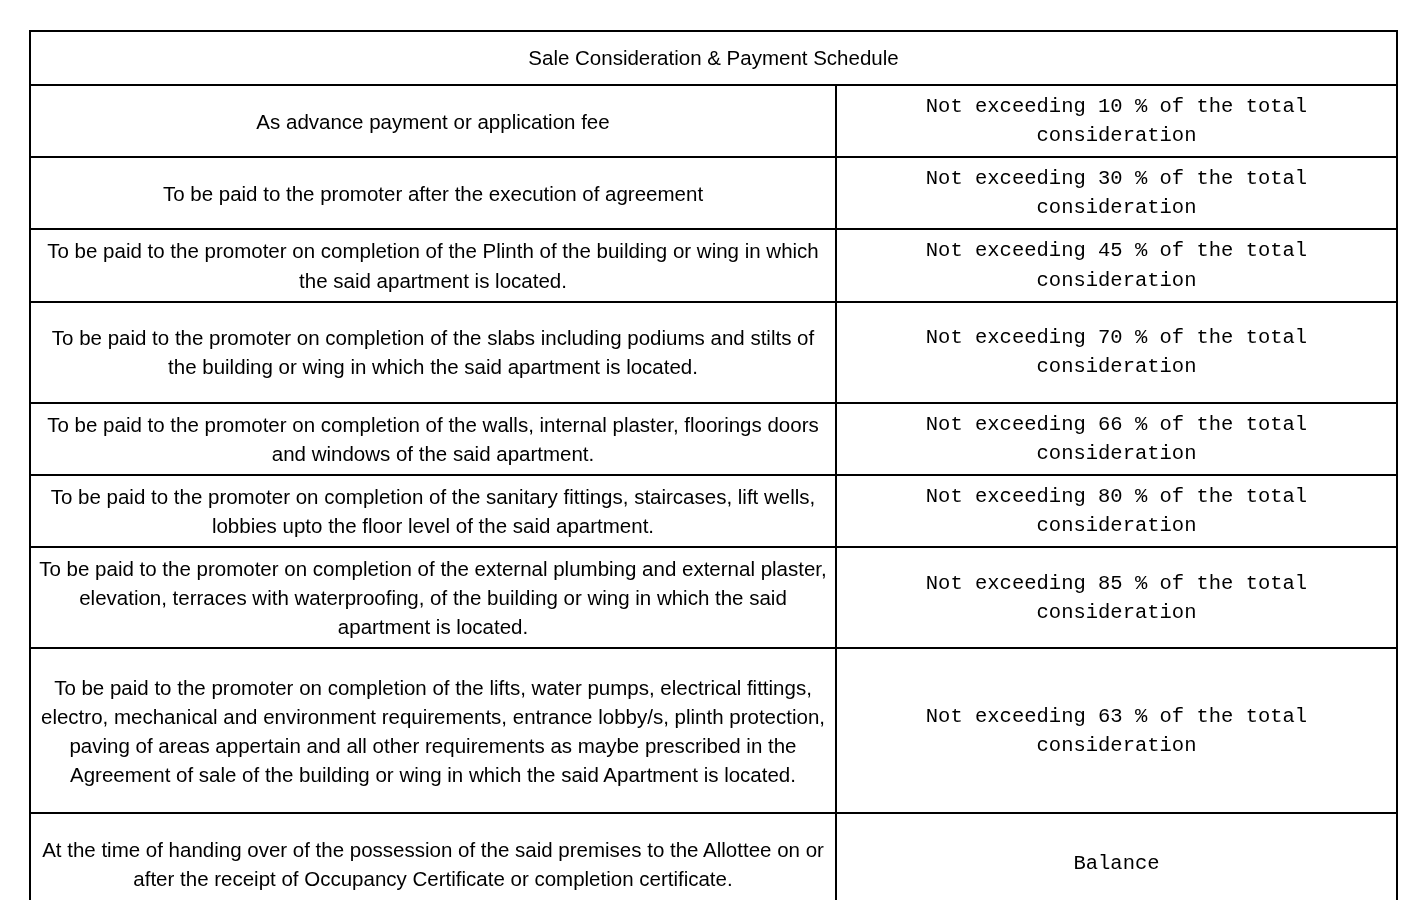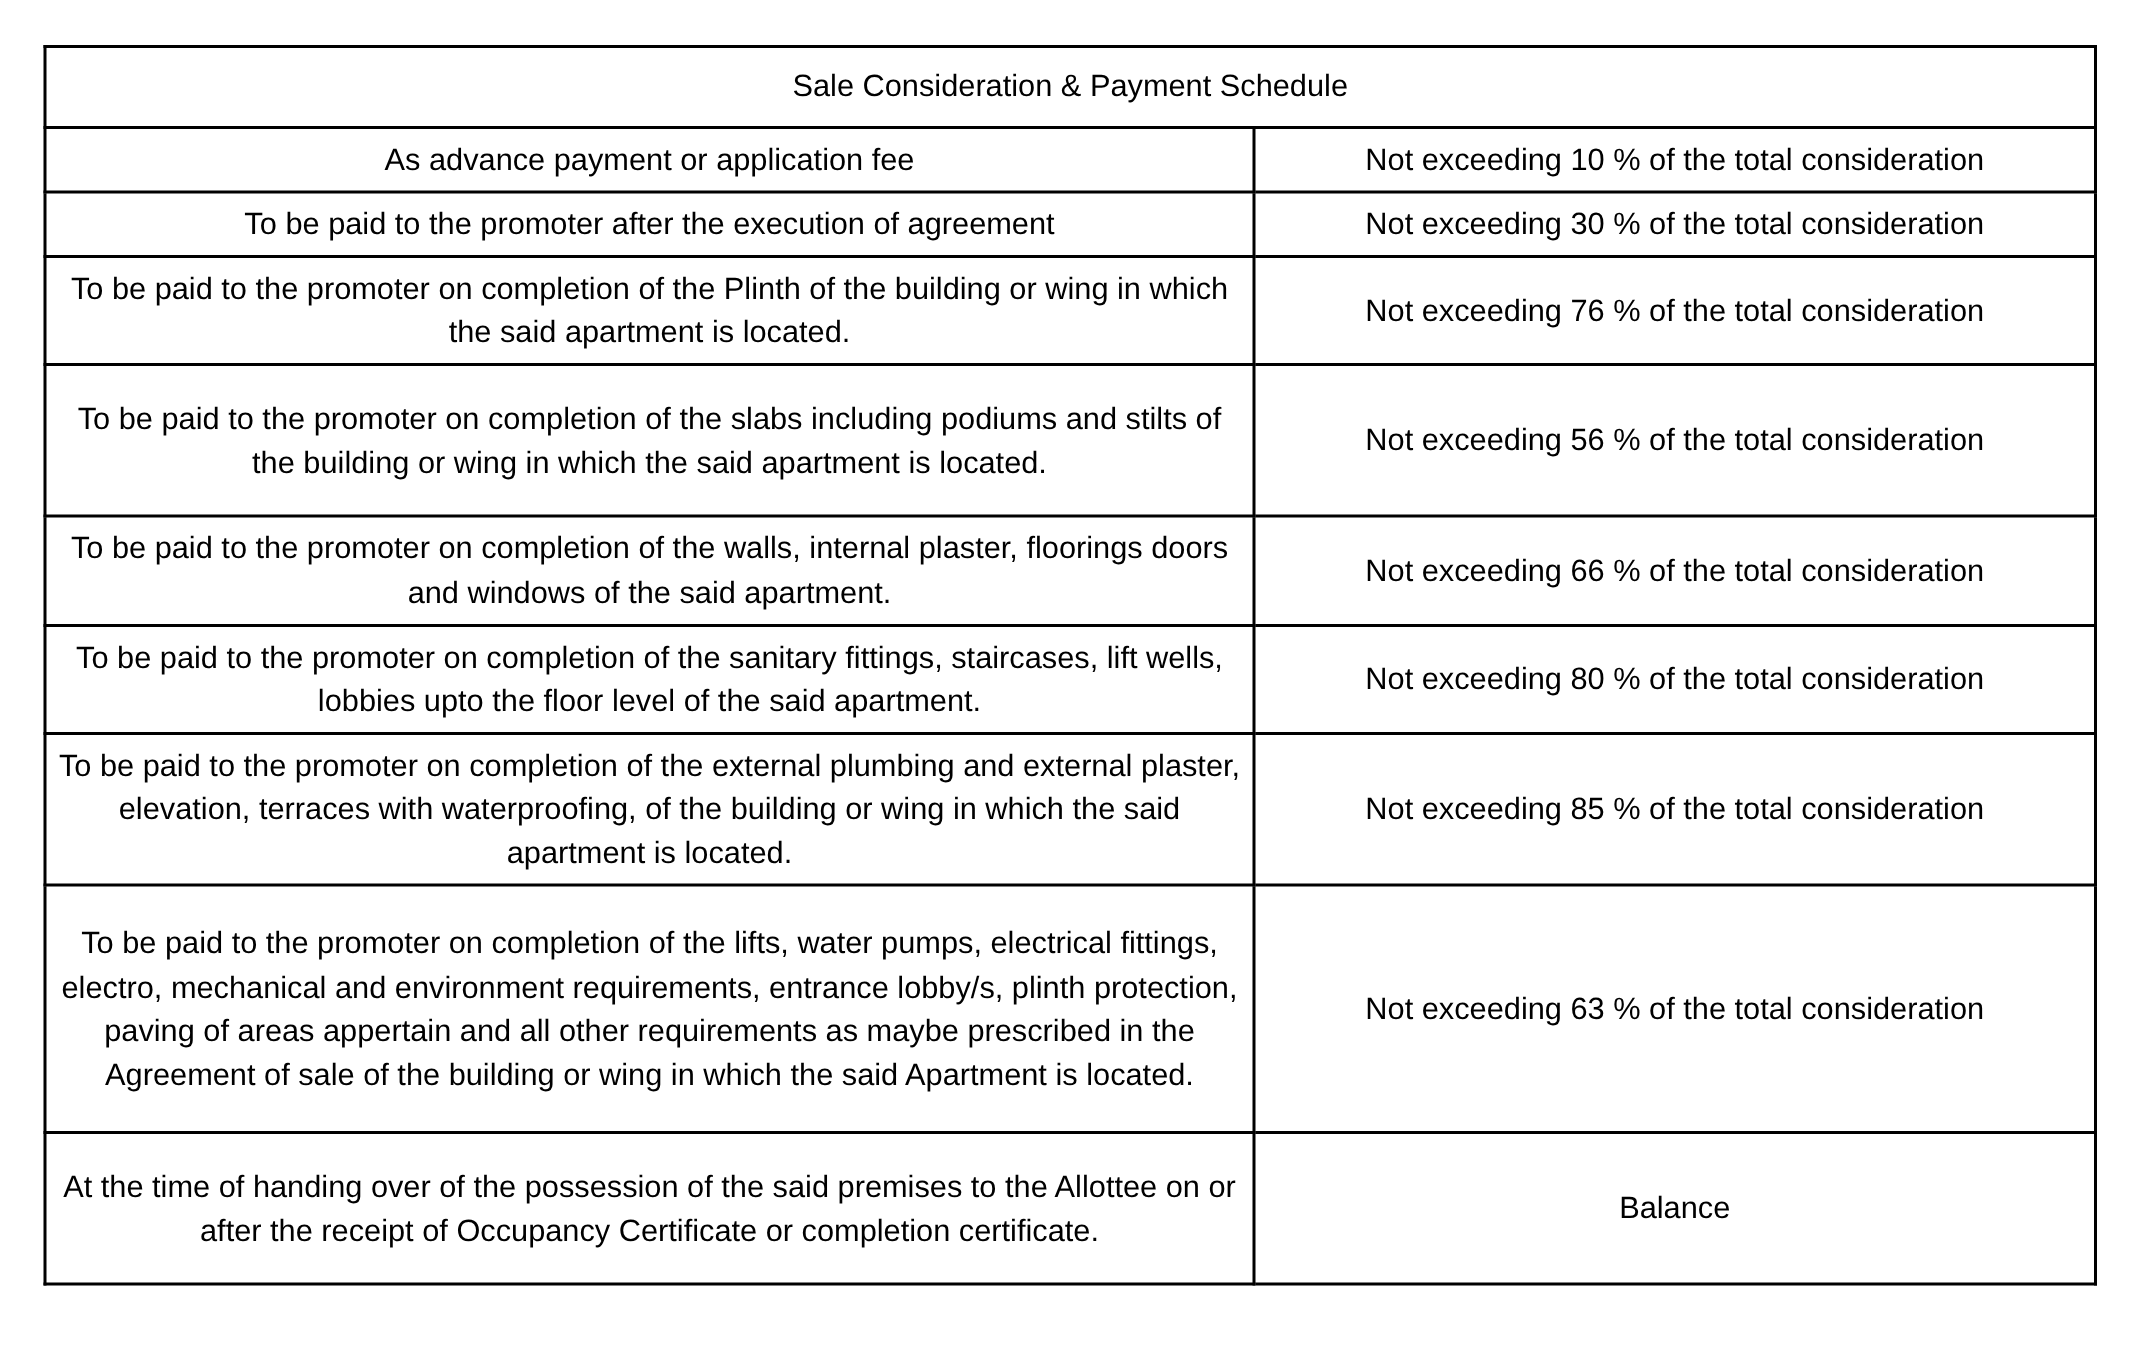--- a/index.html
+++ b/index.html
@@ -66,20 +66,21 @@
 
   .cell-period {
     padding-left: 6px;
     padding-right: 6px;
     margin-top: 35px;
   }
 
   .cell-pct {
     padding-left: 10px;
     padding-right: 10px;
+    font-family: Liberation Mono, monospace;
   }
 
   .r-single { height: 40px; }
   .r-two { height: 72px; }
   .r-three { height: 101px; }
   .r-five { height: 165px; }
 </style>
 </head>
 <body>
 
@@ -102,26 +103,26 @@
         <td class="cell-pct">Not exceeding 10 % of the total consideration</td>
       </tr>
 
       <tr class="r-single">
         <td class="cell-period">To be paid to the promoter after the execution of agreement</td>
         <td class="cell-pct">Not exceeding 30 % of the total consideration</td>
       </tr>
 
       <tr class="r-two">
         <td class="cell-period">To be paid to the promoter on completion of the Plinth of the building or wing in which the said apartment is located.</td>
-        <td class="cell-pct">Not exceeding 76 % of the total consideration</td>
+        <td class="cell-pct">Not exceeding 45 % of the total consideration</td>
       </tr>
 
       <tr class="r-three">
         <td class="cell-period">To be paid to the promoter on completion of the slabs including podiums and stilts of the building or wing in which the said apartment is located.</td>
-        <td class="cell-pct">Not exceeding 56 % of the total consideration</td>
+        <td class="cell-pct">Not exceeding 70 % of the total consideration</td>
       </tr>
 
       <tr class="r-two">
         <td class="cell-period">To be paid to the promoter on completion of the walls, internal plaster, floorings doors and windows of the said apartment.</td>
         <td class="cell-pct">Not exceeding 66 % of the total consideration</td>
       </tr>
 
       <tr class="r-two">
         <td class="cell-period">To be paid to the promoter on completion of the sanitary fittings, staircases, lift wells, lobbies upto the floor level of the said apartment.</td>
         <td class="cell-pct">Not exceeding 80 % of the total consideration</td>

